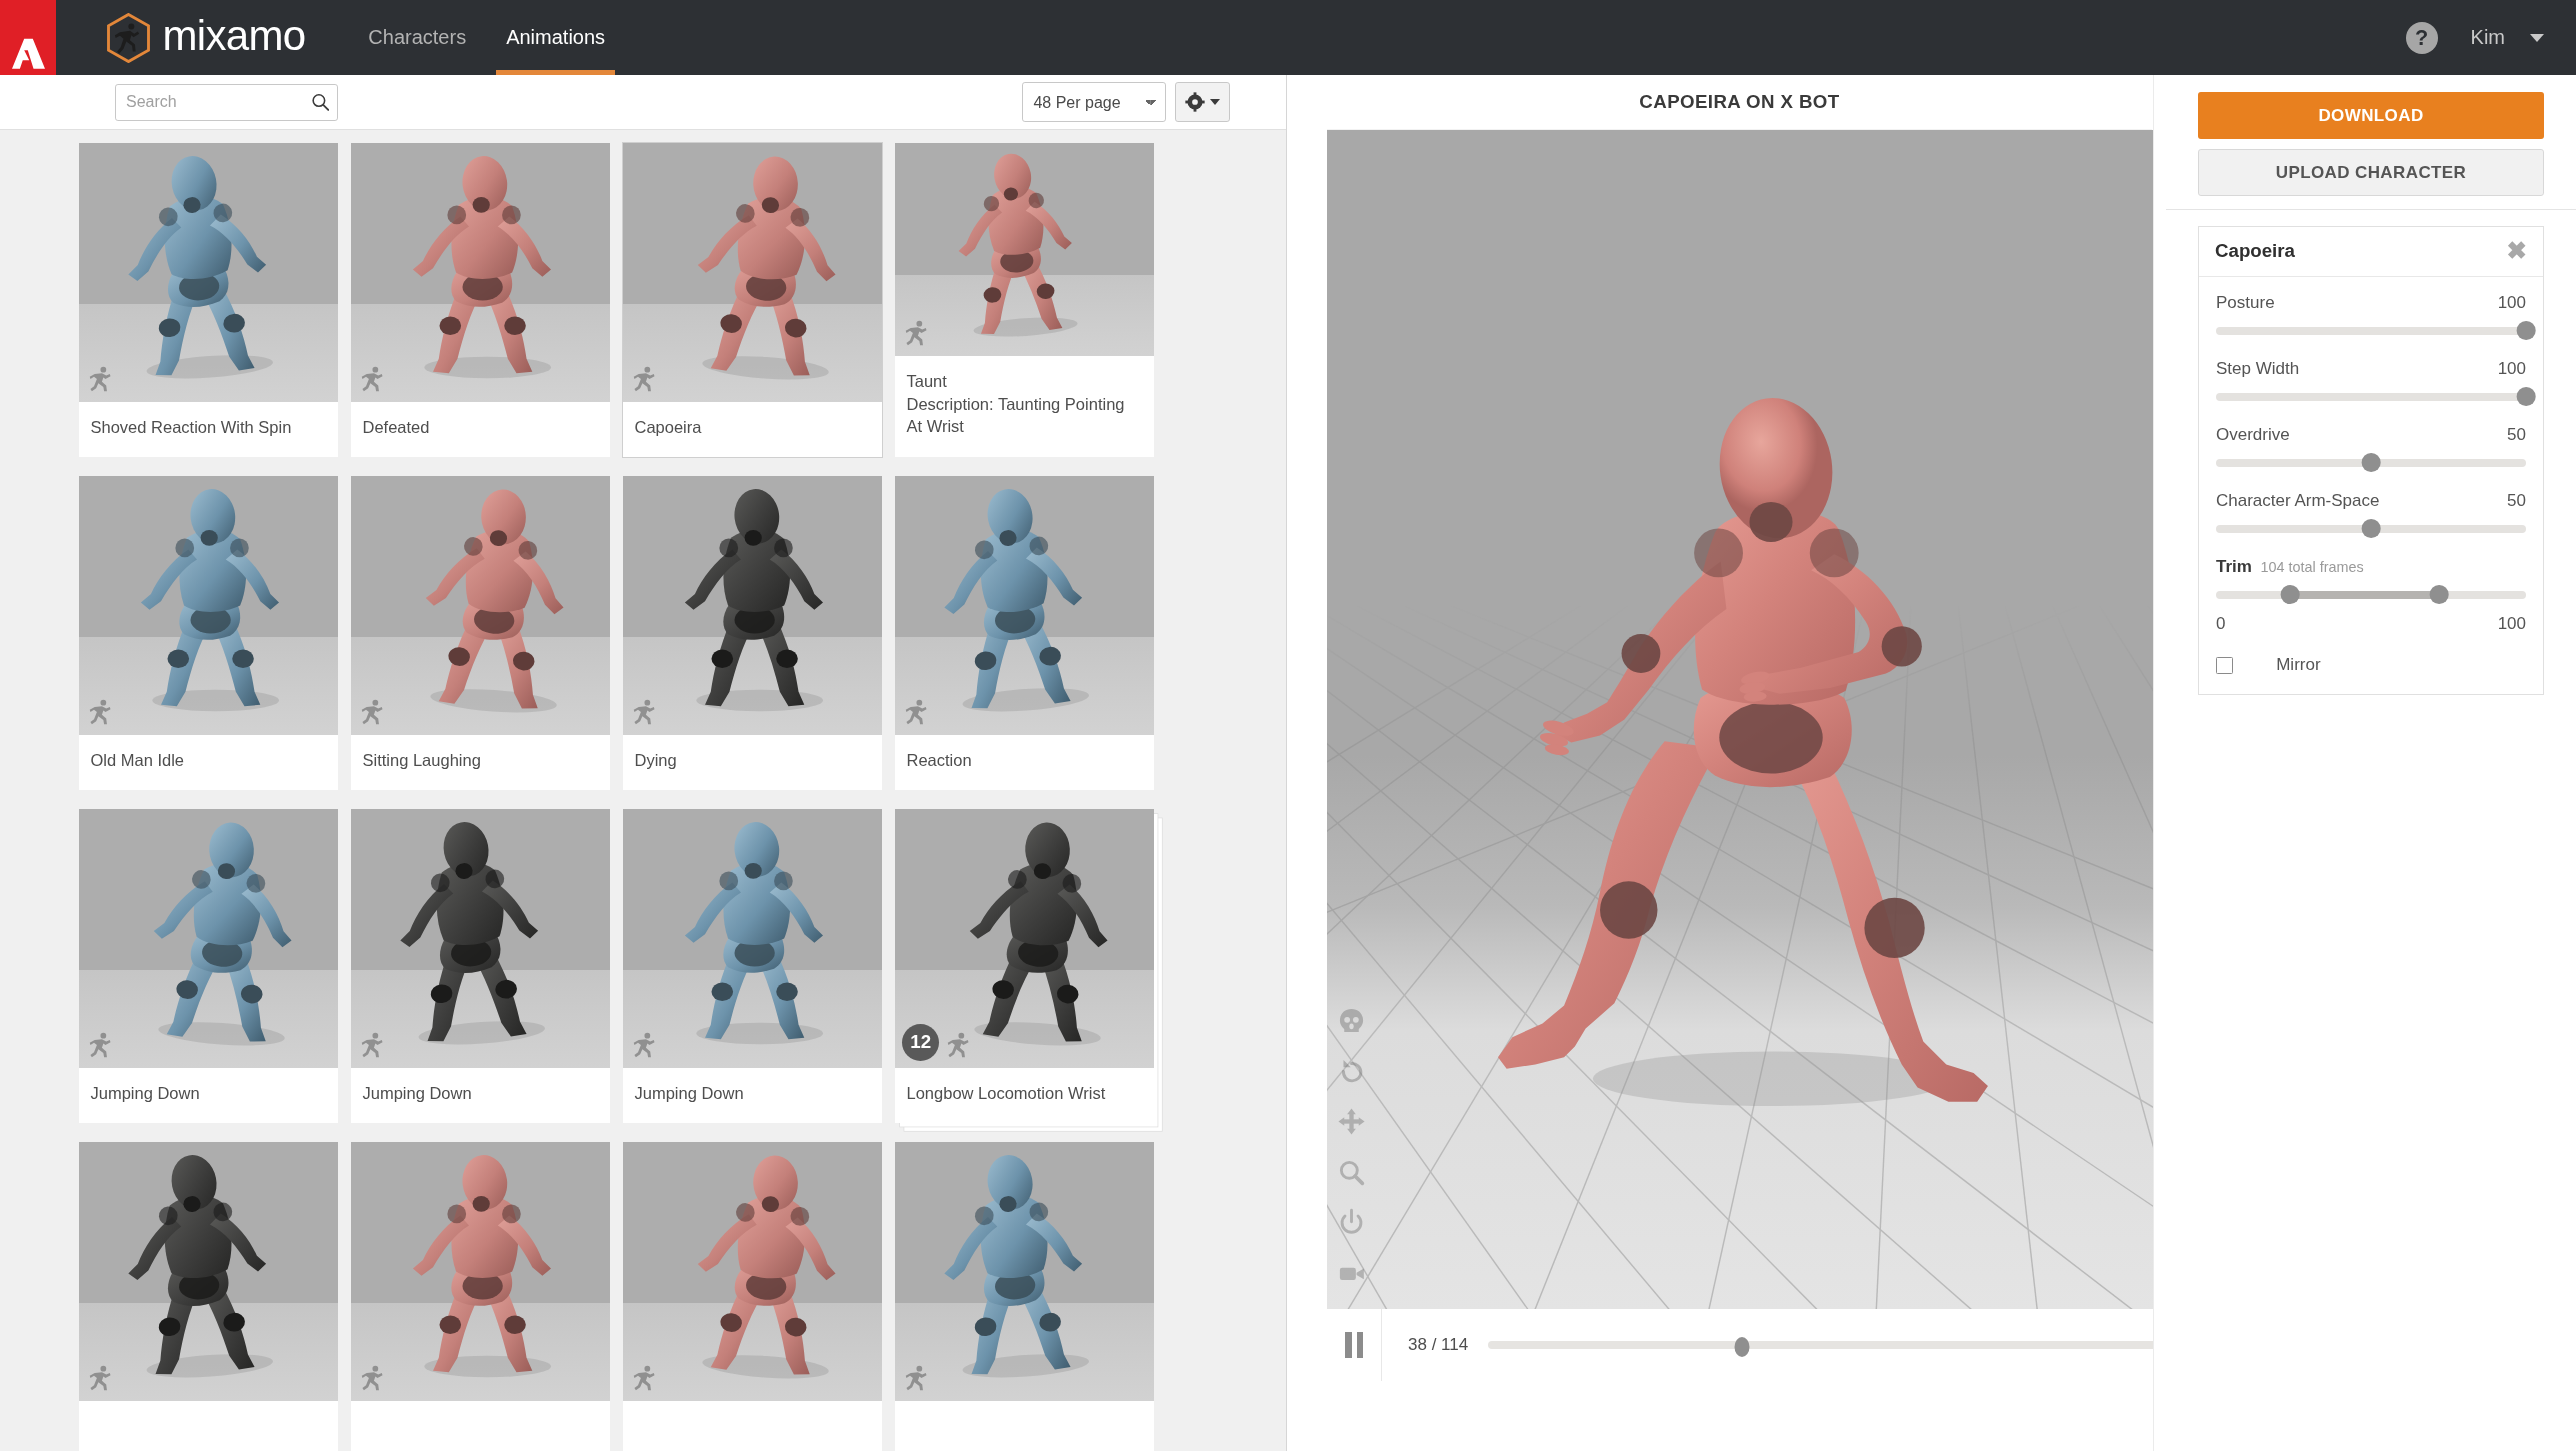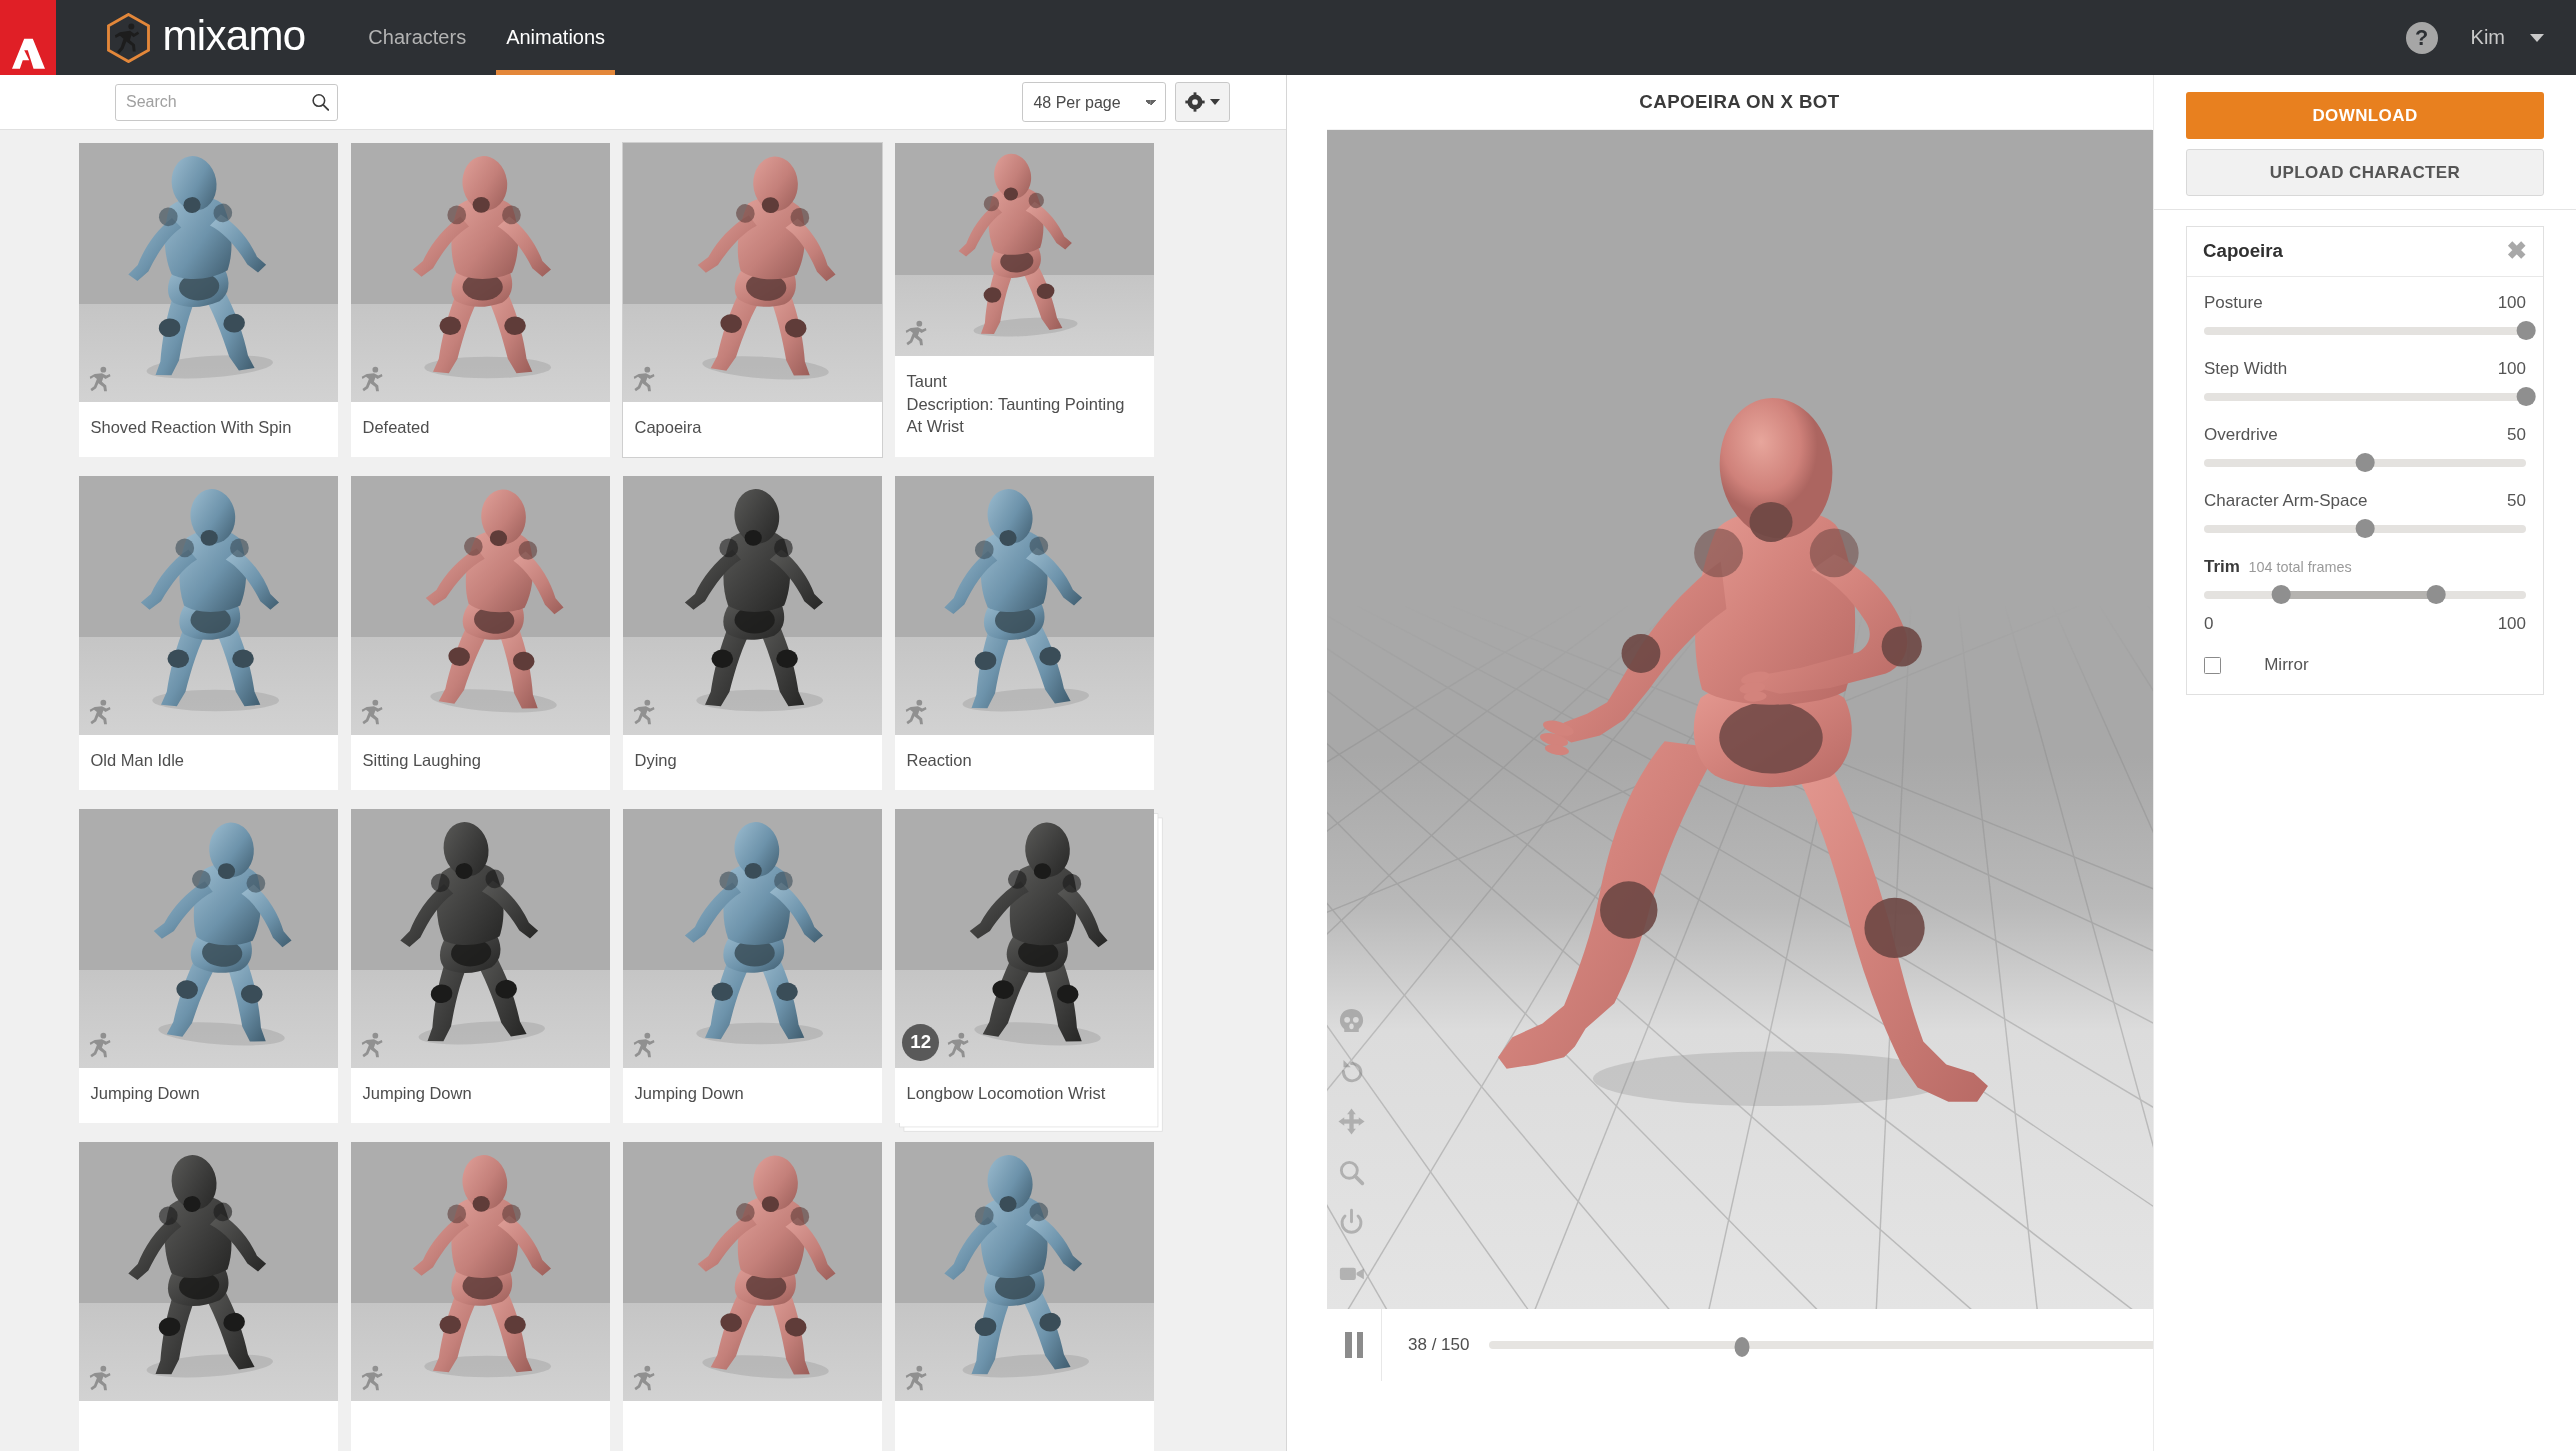--- a/index.html
+++ b/index.html
@@ -244,21 +244,21 @@
     transform: translateX(-50%);
     cursor: pointer;
   }
 
   
   .right-panel {
     position: absolute; top: 75px; left: 2153px;
     width: 423px; height: 1377px;
     background: #ffffff;
     border-left: 0.7px solid #ebebeb;
-    padding: 17px 32px 0 32px;
+    padding: 17px 32px 0 44px;
   }
   .btn {
     width: 100%; height: 47px;
     border-radius: 2.9px;
     display: flex; align-items: center; justify-content: center;
     font-size: 17px; font-weight: bold;
     letter-spacing: 0.4px;
     margin-bottom: 10px;
     cursor: pointer;
     border: 0.7px solid transparent;
@@ -1167,21 +1167,21 @@
       </svg>
     </div>
 
     <div class="player-bar">
       <div class="play-btn">
         <span class="pause-bars">
             <span></span>
             <span></span>
           </span>
       </div>
-      <div class="frame-counter">38 / 150</div>
+      <div class="frame-counter">38 / 114</div>
       <div class="timeline">
         <div class="timeline-track"></div>
         <div class="timeline-knob" id="tlKnob" style="left: 37%;"></div>
       </div>
     </div>
   </div>
 </div>
 
 <div class="right-panel">
   <div class="btn btn-download">DOWNLOAD</div>

